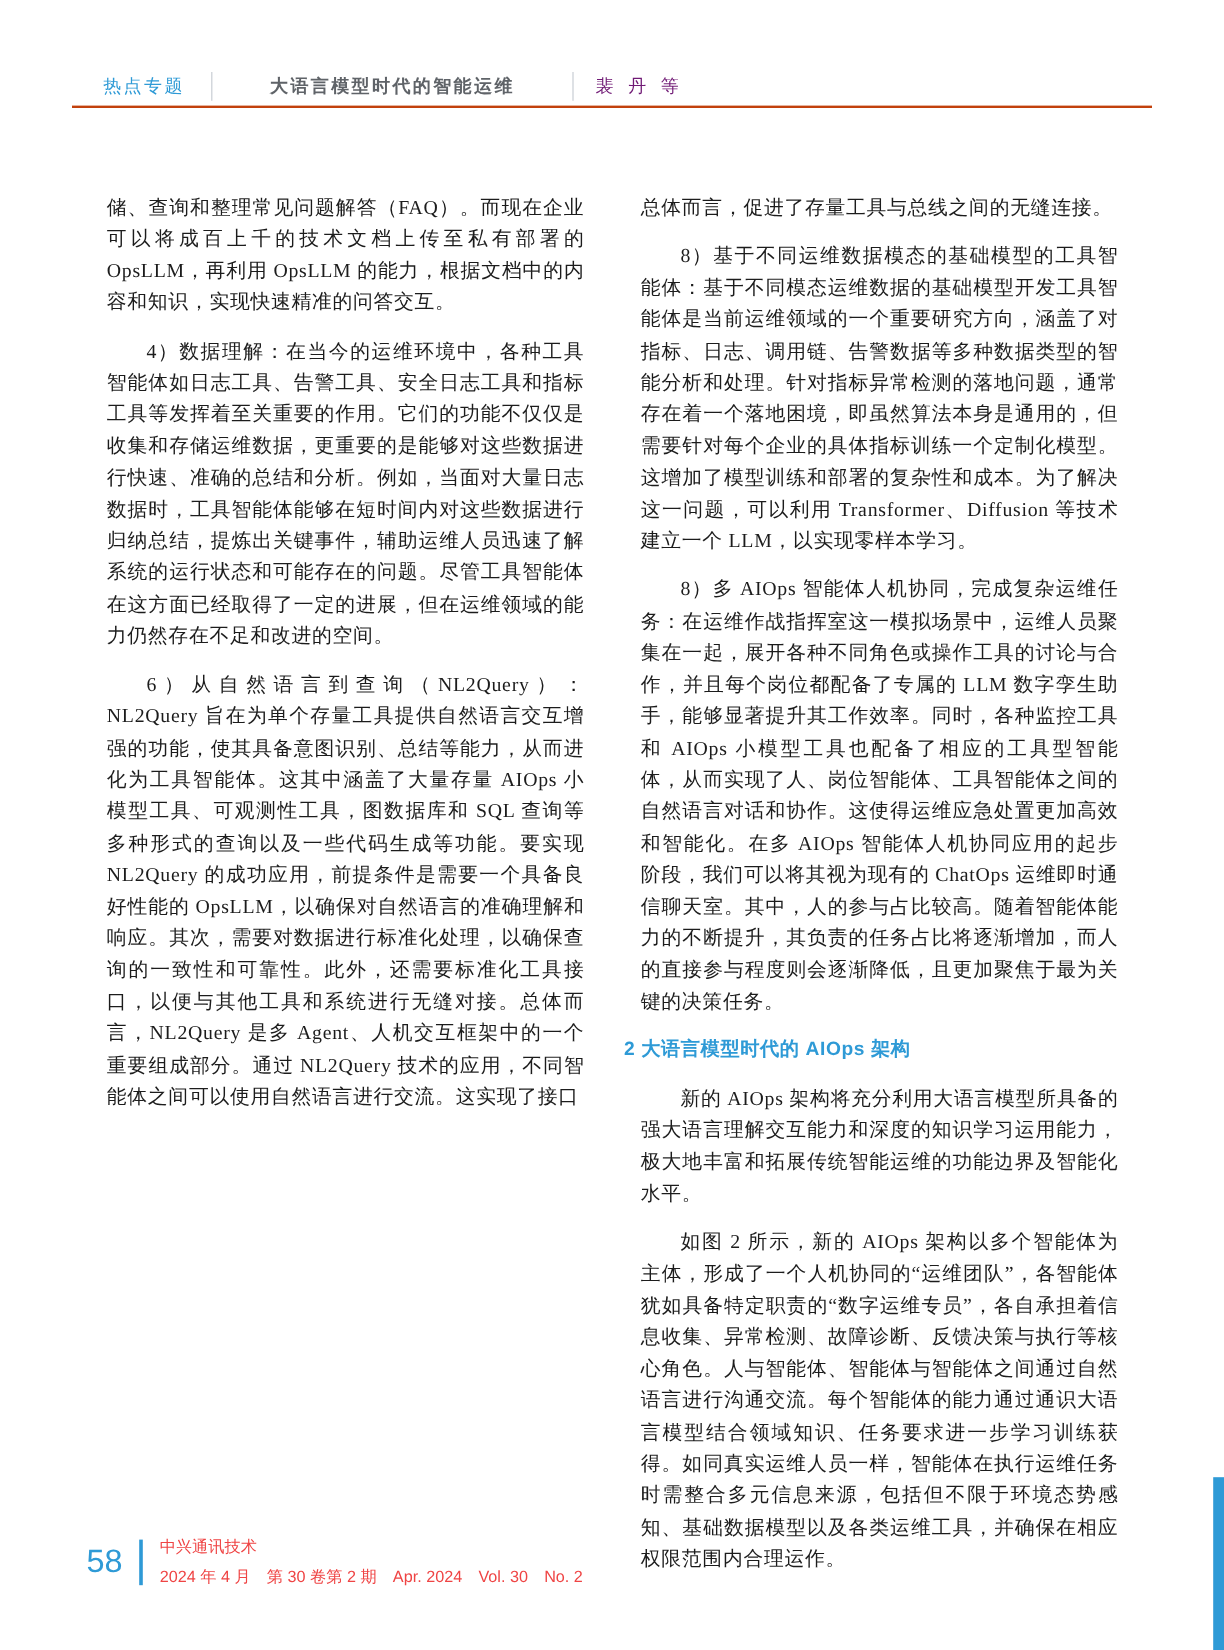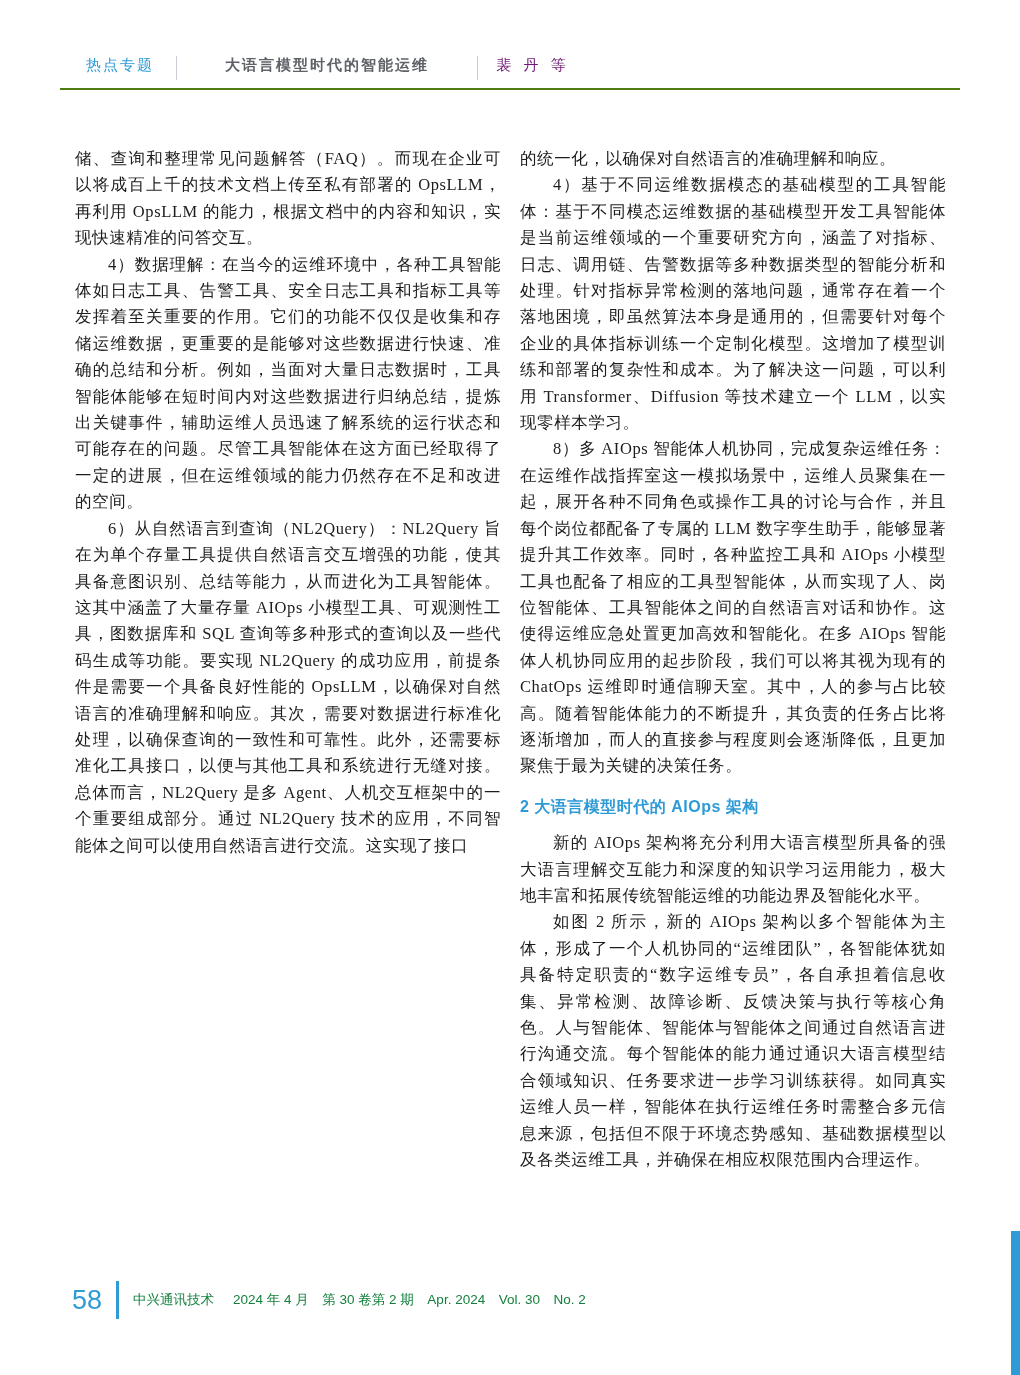--- a/index.html
+++ b/index.html
@@ -17,21 +17,22 @@
   }
 
   
   .page-header {
     position: absolute;
     left: 60px;
     right: 60px;
     top: 56px;
     height: 32px;
     display: flex;
-    border-bottom: 2px solid #4d7c0f;
+    align-items: center;
+    border-bottom: 2px solid #c2410c;
     font-family: "Liberation Sans", "DejaVu Sans", sans-serif;
     font-size: 15px;
   }
   .hdr-tag {
     color: #2e9ad6;
     padding: 0 22px 0 26px;
     letter-spacing: 2px;
     white-space: nowrap;
   }
   .hdr-vdiv {
@@ -63,21 +64,21 @@
     font-size: 16.5px;
     line-height: 26.4px;
     letter-spacing: 0.6px;
     text-align: justify;
     text-justify: inter-ideograph;
     color: #1c1c1c;
   }
   .col-left  { left: 75px;  }
   .col-right { left: 520px; }
   .column p {
-    margin: 0;
+    margin: 14px;
     text-indent: 2em;
   }
   .column p.no-indent { text-indent: 0; }
 
   .section-heading {
     font-family: "Liberation Sans", "DejaVu Sans", sans-serif;
     font-size: 16px;
     font-weight: bold;
     color: #2e9ad6;
     margin: 14px 0 10px 0;
@@ -101,25 +102,25 @@
     line-height: 1;
   }
   .footer-vbar {
     width: 3px;
     height: 38px;
     background: #2e9ad6;
     margin-right: 14px;
   }
   .footer-lines {
     display: flex;
-    flex-direction: row;
+    flex-direction: column;
     justify-content: center;
-    gap: 19px;
+    gap: 8px;
     font-size: 13.5px;
-    color: #15803d;
+    color: #ef4444;
     line-height: 1.25;
   }
 
   
   .edge-marker {
     position: absolute;
     right: 0;
     top: 1231px;
     width: 9px;
     height: 144px;
@@ -137,22 +138,22 @@
   <span class="hdr-authors">裴 丹 等</span>
 </div>
 
 <div class="column col-left">
   <p class="no-indent">储、查询和整理常见问题解答（FAQ）。而现在企业可以将成百上千的技术文档上传至私有部署的 OpsLLM，再利用 OpsLLM 的能力，根据文档中的内容和知识，实现快速精准的问答交互。</p>
   <p>4）数据理解：在当今的运维环境中，各种工具智能体如日志工具、告警工具、安全日志工具和指标工具等发挥着至关重要的作用。它们的功能不仅仅是收集和存储运维数据，更重要的是能够对这些数据进行快速、准确的总结和分析。例如，当面对大量日志数据时，工具智能体能够在短时间内对这些数据进行归纳总结，提炼出关键事件，辅助运维人员迅速了解系统的运行状态和可能存在的问题。尽管工具智能体在这方面已经取得了一定的进展，但在运维领域的能力仍然存在不足和改进的空间。</p>
   <p>6）从自然语言到查询（NL2Query）：NL2Query 旨在为单个存量工具提供自然语言交互增强的功能，使其具备意图识别、总结等能力，从而进化为工具智能体。这其中涵盖了大量存量 AIOps 小模型工具、可观测性工具，图数据库和 SQL 查询等多种形式的查询以及一些代码生成等功能。要实现 NL2Query 的成功应用，前提条件是需要一个具备良好性能的 OpsLLM，以确保对自然语言的准确理解和响应。其次，需要对数据进行标准化处理，以确保查询的一致性和可靠性。此外，还需要标准化工具接口，以便与其他工具和系统进行无缝对接。总体而言，NL2Query 是多 Agent、人机交互框架中的一个重要组成部分。通过 NL2Query 技术的应用，不同智能体之间可以使用自然语言进行交流。这实现了接口</p>
 </div>
 
 <div class="column col-right">
-  <p class="no-indent">的统一化，以确保对自然语言的准确理解和响应。</p>
-  <p>4）基于不同运维数据模态的基础模型的工具智能体：基于不同模态运维数据的基础模型开发工具智能体是当前运维领域的一个重要研究方向，涵盖了对指标、日志、调用链、告警数据等多种数据类型的智能分析和处理。针对指标异常检测的落地问题，通常存在着一个落地困境，即虽然算法本身是通用的，但需要针对每个企业的具体指标训练一个定制化模型。这增加了模型训练和部署的复杂性和成本。为了解决这一问题，可以利用 Transformer、Diffusion 等技术建立一个 LLM，以实现零样本学习。</p>
+  <p class="no-indent">总体而言，促进了存量工具与总线之间的无缝连接。</p>
+  <p>8）基于不同运维数据模态的基础模型的工具智能体：基于不同模态运维数据的基础模型开发工具智能体是当前运维领域的一个重要研究方向，涵盖了对指标、日志、调用链、告警数据等多种数据类型的智能分析和处理。针对指标异常检测的落地问题，通常存在着一个落地困境，即虽然算法本身是通用的，但需要针对每个企业的具体指标训练一个定制化模型。这增加了模型训练和部署的复杂性和成本。为了解决这一问题，可以利用 Transformer、Diffusion 等技术建立一个 LLM，以实现零样本学习。</p>
   <p>8）多 AIOps 智能体人机协同，完成复杂运维任务：在运维作战指挥室这一模拟场景中，运维人员聚集在一起，展开各种不同角色或操作工具的讨论与合作，并且每个岗位都配备了专属的 LLM 数字孪生助手，能够显著提升其工作效率。同时，各种监控工具和 AIOps 小模型工具也配备了相应的工具型智能体，从而实现了人、岗位智能体、工具智能体之间的自然语言对话和协作。这使得运维应急处置更加高效和智能化。在多 AIOps 智能体人机协同应用的起步阶段，我们可以将其视为现有的 ChatOps 运维即时通信聊天室。其中，人的参与占比较高。随着智能体能力的不断提升，其负责的任务占比将逐渐增加，而人的直接参与程度则会逐渐降低，且更加聚焦于最为关键的决策任务。</p>
   <div class="section-heading">2 大语言模型时代的 AIOps 架构</div>
   <p>新的 AIOps 架构将充分利用大语言模型所具备的强大语言理解交互能力和深度的知识学习运用能力，极大地丰富和拓展传统智能运维的功能边界及智能化水平。</p>
   <p>如图 2 所示，新的 AIOps 架构以多个智能体为主体，形成了一个人机协同的“运维团队”，各智能体犹如具备特定职责的“数字运维专员”，各自承担着信息收集、异常检测、故障诊断、反馈决策与执行等核心角色。人与智能体、智能体与智能体之间通过自然语言进行沟通交流。每个智能体的能力通过通识大语言模型结合领域知识、任务要求进一步学习训练获得。如同真实运维人员一样，智能体在执行运维任务时需整合多元信息来源，包括但不限于环境态势感知、基础数据模型以及各类运维工具，并确保在相应权限范围内合理运作。</p>
 </div>
 
 <div class="page-footer">
   <span class="footer-page-number">58</span>
   <span class="footer-vbar"></span>
   <span class="footer-lines">

